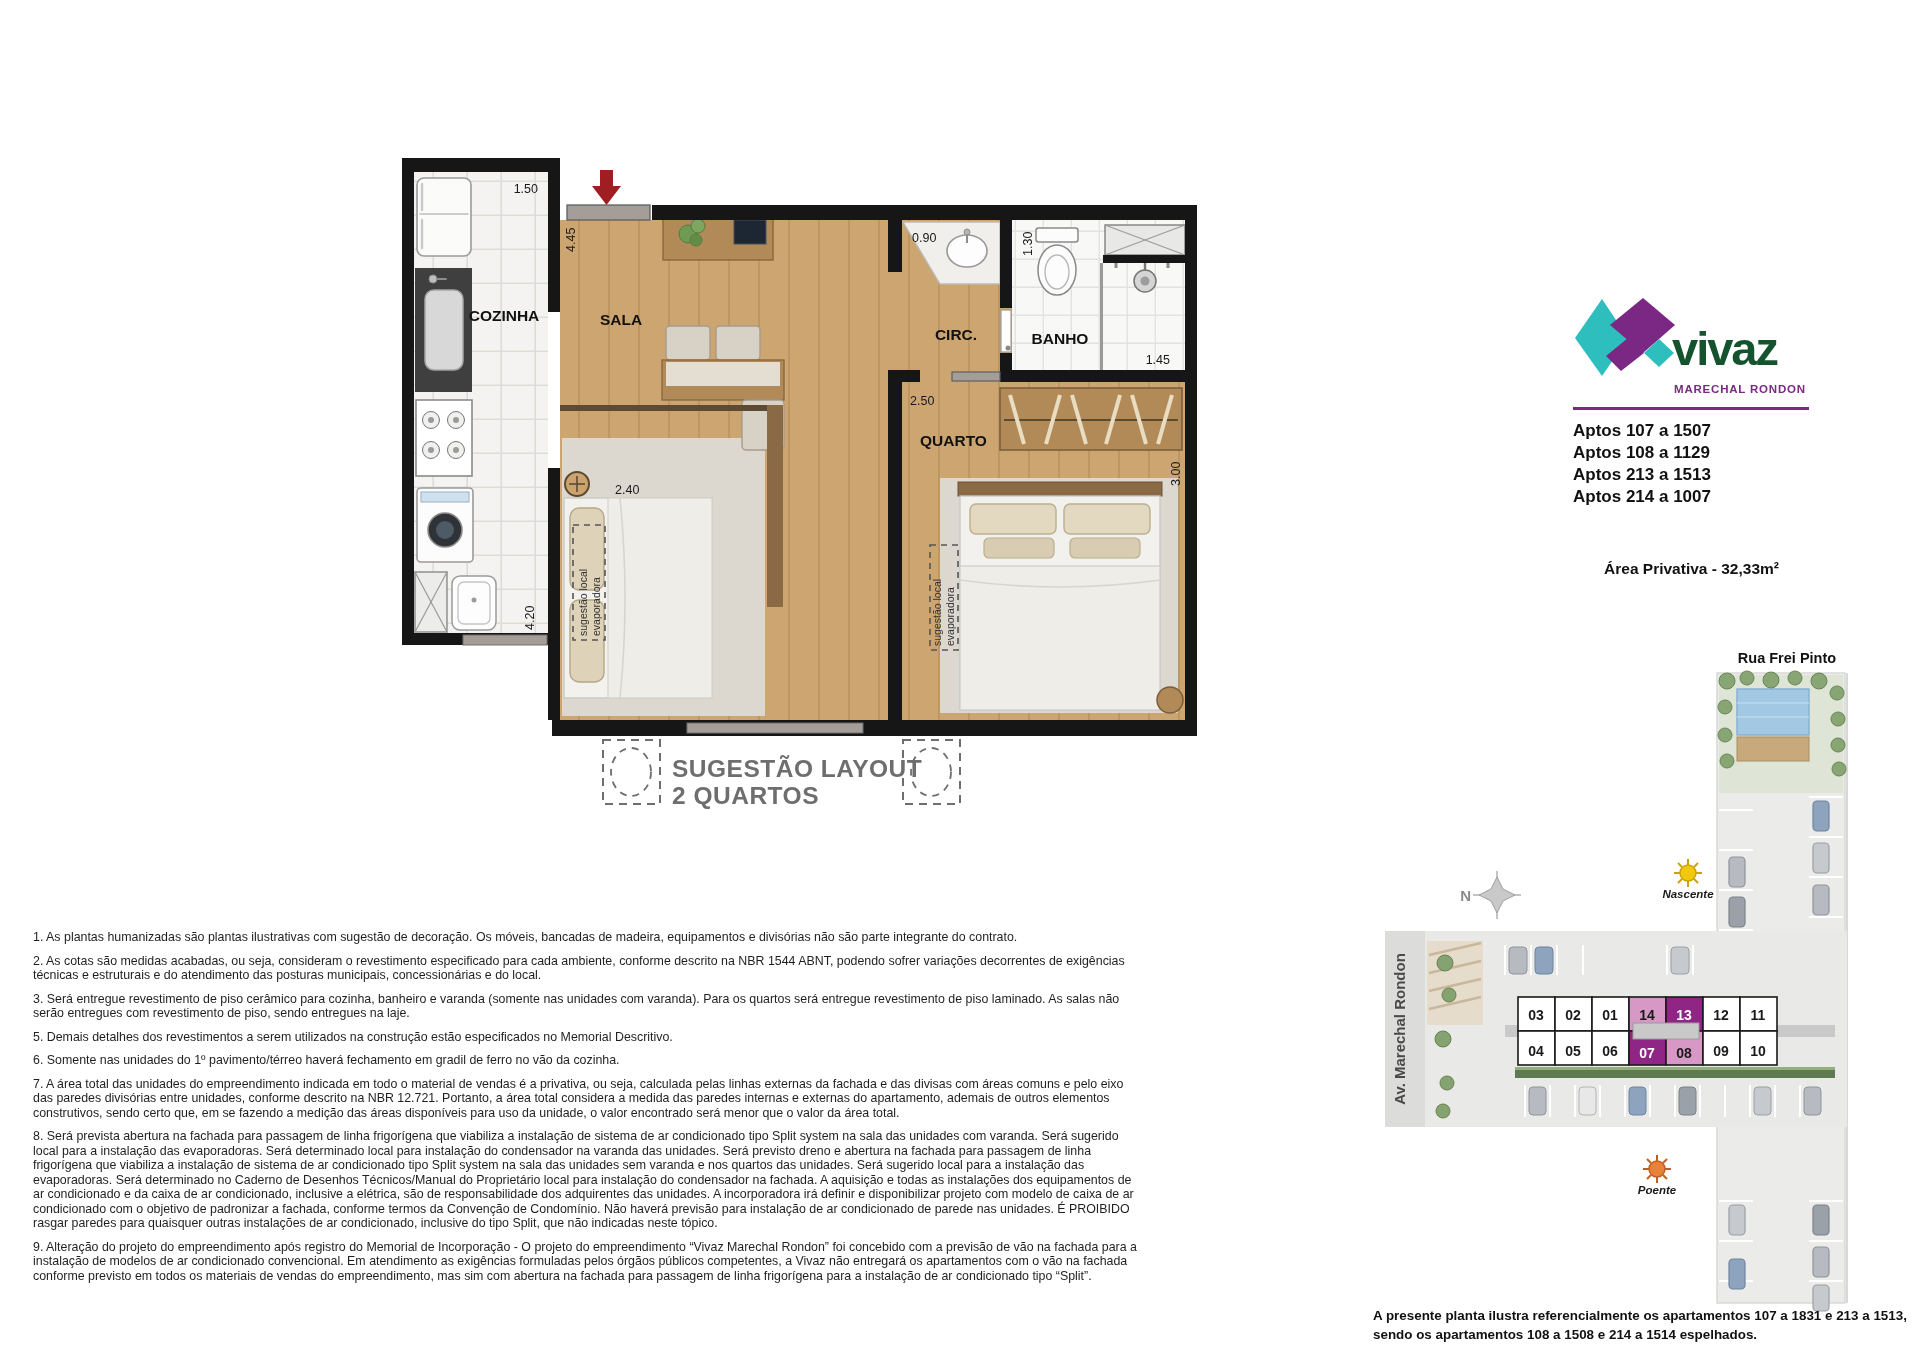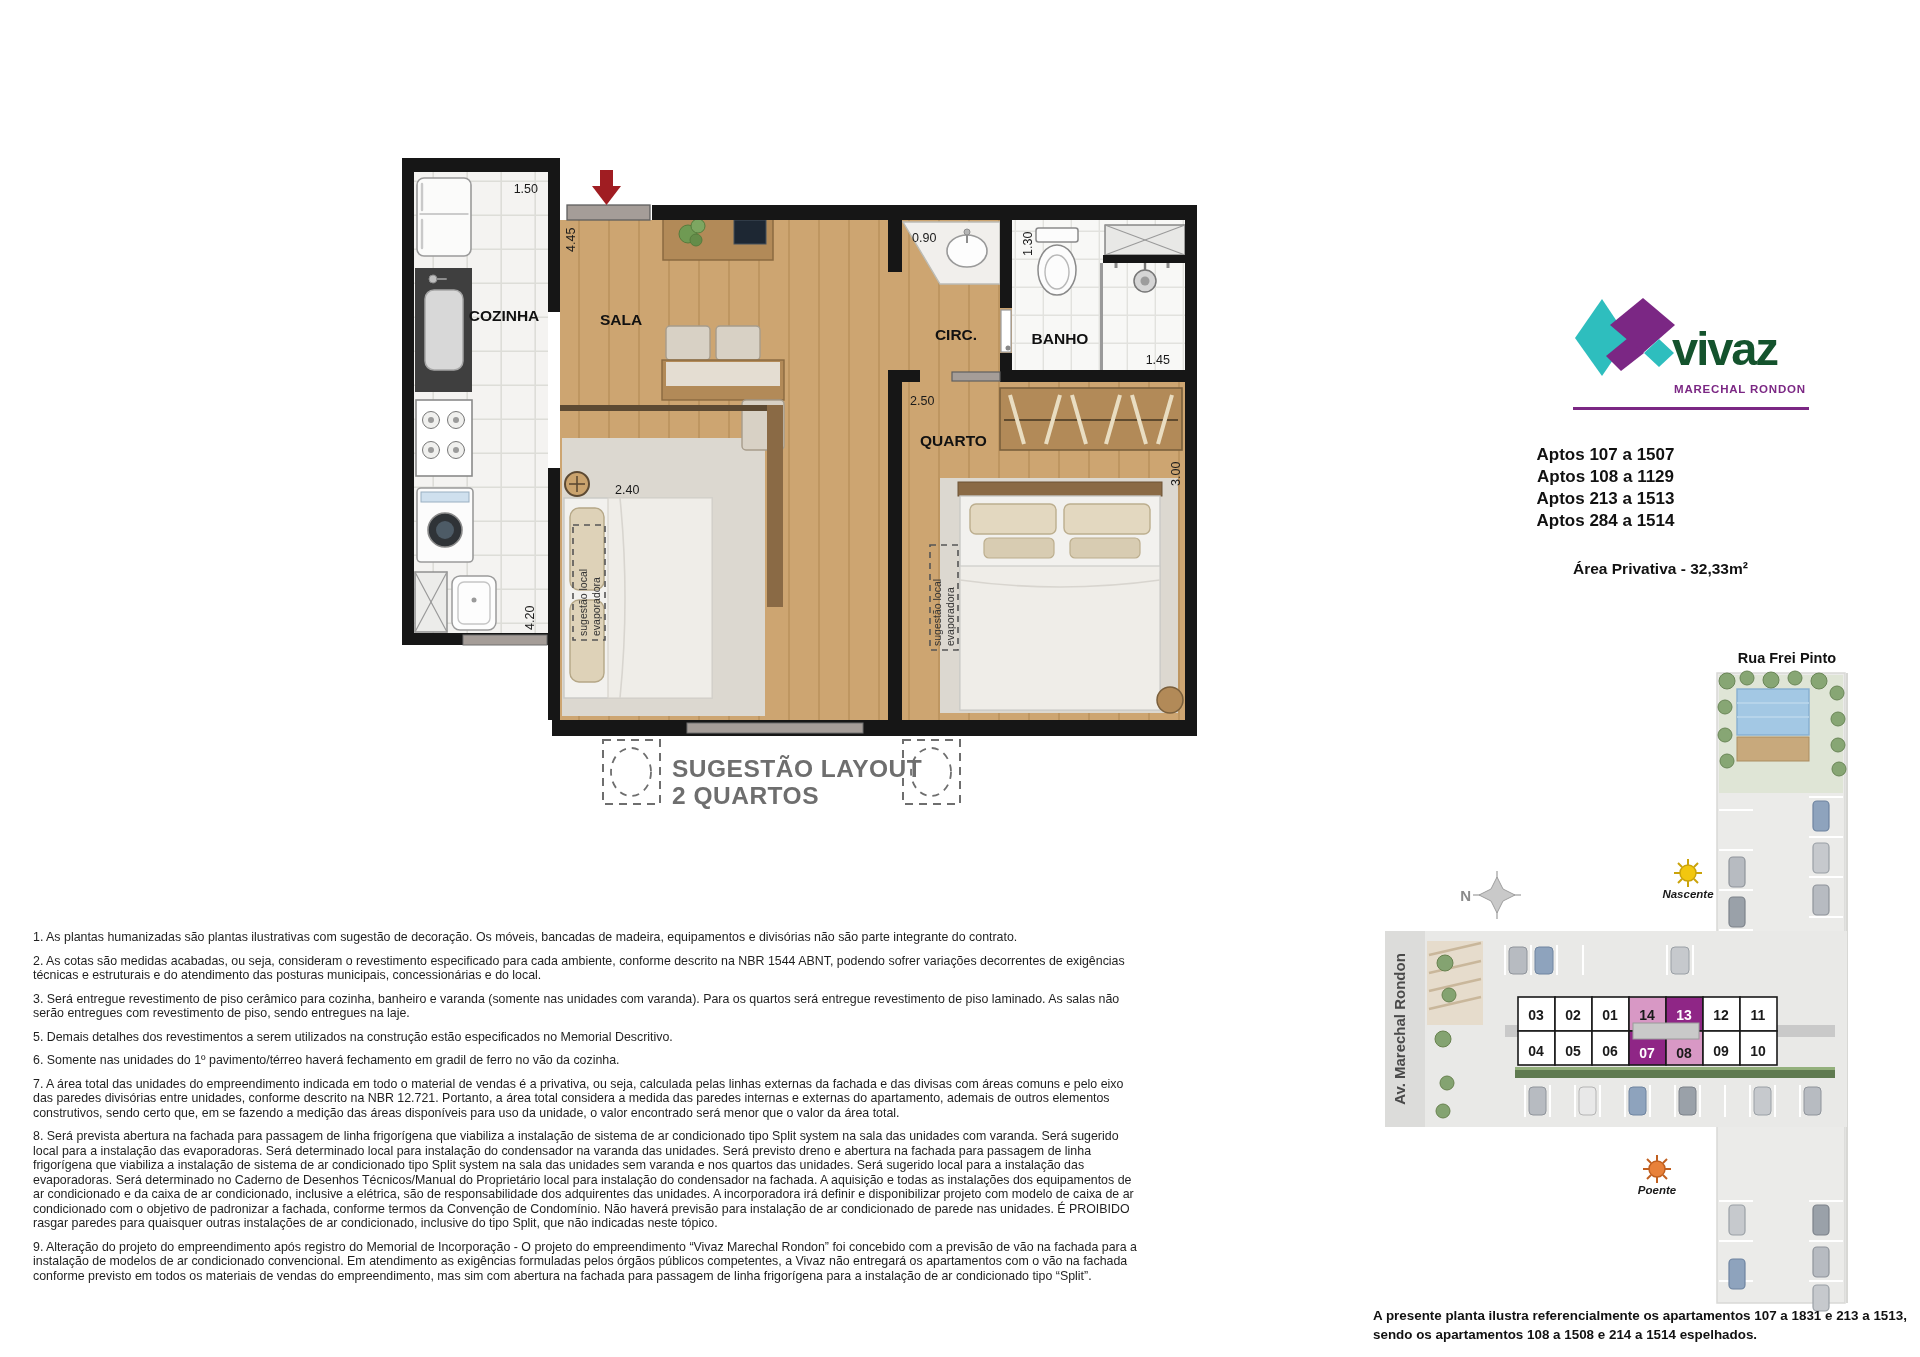--- a/index.html
+++ b/index.html
@@ -7,23 +7,23 @@
         font-family:"Liberation Sans","DejaVu Sans",sans-serif;color:#1a1a1a;}
   .abs{position:absolute;}
   svg text{font-family:"Liberation Sans","DejaVu Sans",sans-serif;}
   
   .brand{left:1573px;top:293px;width:240px;height:125px;}
   .brand-name{position:absolute;left:99px;top:28px;font-size:47px;font-weight:bold;
               letter-spacing:-2px;color:#14532d;}
   .brand-loc{position:absolute;left:101px;top:90px;font-size:11.5px;font-weight:bold;
              letter-spacing:.8px;color:#7B2784;}
   .brand-rule{position:absolute;left:0;top:114px;width:236px;height:3px;background:#7B2784;}
-  .apts{left:1487px;top:420px;width:237px;text-align:center;margin-top:24px;}
+  .apts{left:1573px;top:420px;width:237px;}
   .apts div{font-size:17px;font-weight:bold;line-height:22px;color:#111;}
-  .area{left:1573px;top:560px;width:237px;text-align:left;font-size:15.5px;font-weight:bold;color:#111;}
+  .area{left:1573px;top:560px;width:237px;text-align:center;font-size:15.5px;font-weight:bold;color:#111;}
   
   .notes{left:33px;top:930px;width:1105px;font-size:12.4px;line-height:1.17;color:#1f1f1f;}
   .notes h4{margin:0 0 10px 0;font-size:12.6px;font-weight:normal;}
   .notes p{margin:0 0 9px 0;}
   
   .disclaimer{left:1373px;top:1306px;width:545px;font-size:13.4px;font-weight:bold;
               line-height:1.42;color:#111;}
 </style>
 </head>
 <body>
@@ -256,21 +256,21 @@
     </svg>
     <div class="brand-name">vivaz</div>
     <div class="brand-loc">MARECHAL RONDON</div>
     <div class="brand-rule"></div>
   </div>
 
   <div class="abs apts">
     <div>Aptos 107 a 1507</div>
     <div>Aptos 108 a 1129</div>
     <div>Aptos 213 a 1513</div>
-    <div>Aptos 284 a 1514</div>
+    <div>Aptos 214 a 1007</div>
   </div>
   <div class="abs area">Área Privativa - 32,33m²</div>
 
   <svg class="abs" style="left:1385px;top:645px;" width="540" height="670" viewBox="0 0 540 670">
 
     <text x="402" y="18" text-anchor="middle" font-size="14.5" font-weight="bold" fill="#111">Rua Frei Pinto</text>
 
     <g>
       <rect x="332" y="28" width="128" height="630" fill="#ebebe9" stroke="#d9d9d6" stroke-width="1.5"></rect>
       <line x1="462" y1="28" x2="462" y2="658" stroke="#d8d8d5" stroke-width="2"></line>

